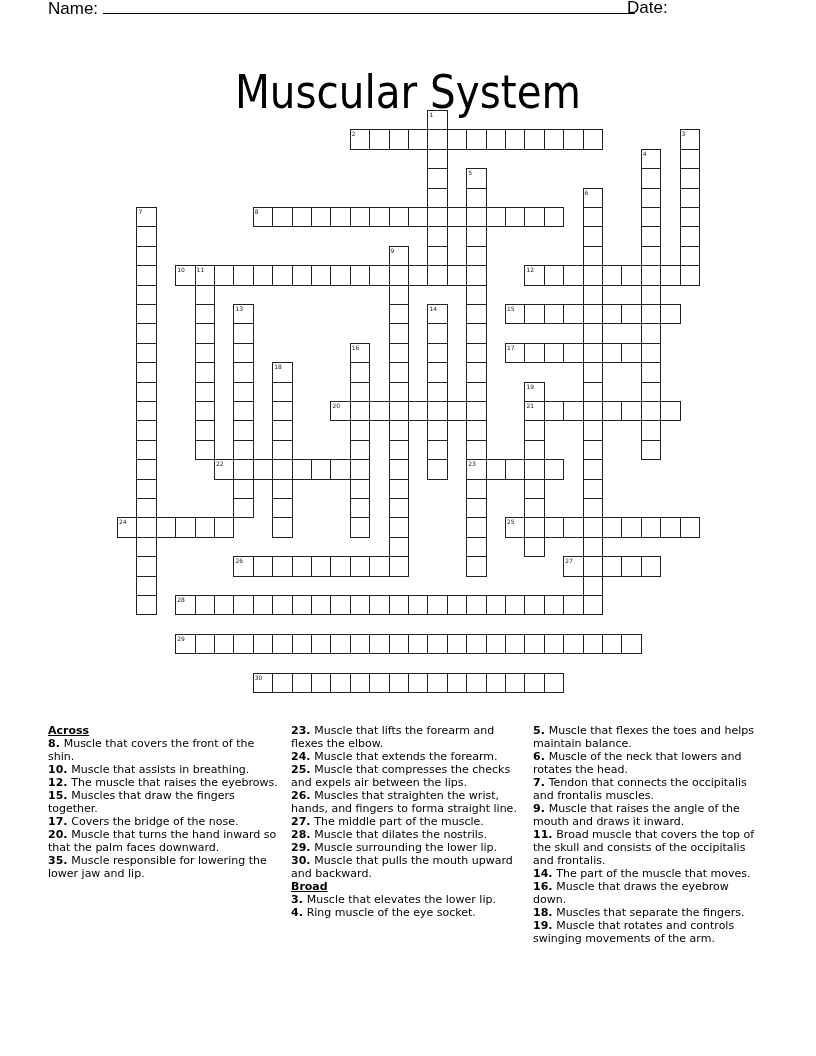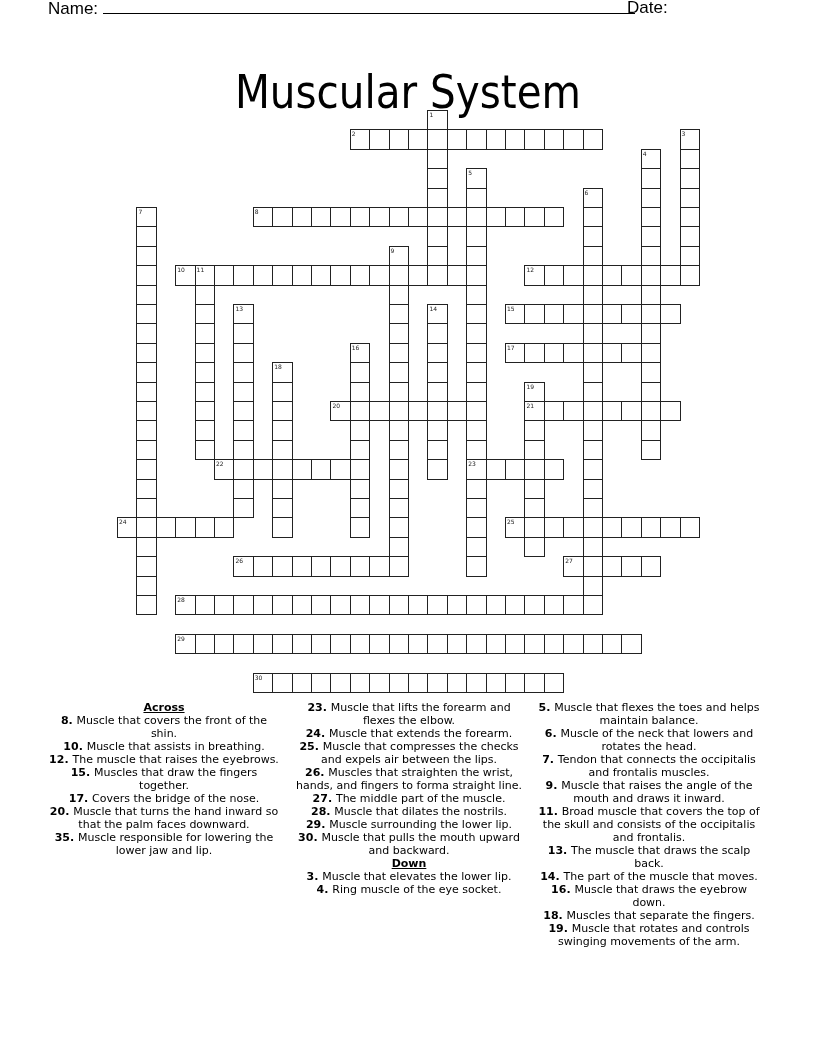--- a/index.html
+++ b/index.html
@@ -4,21 +4,21 @@
 <style>
   html, body { margin: 0; padding: 0; background: #ffffff; }
   body { width: 816px; height: 1056px; position: relative; overflow: hidden; font-family: "DejaVu Sans", sans-serif; color: #000; }
   .header-line { position: absolute; top: -2px; left: 48px; font-family: "Liberation Sans", sans-serif; font-size: 17px; white-space: nowrap; }
   .header-line .blank { display: inline-block; border-bottom: 1px solid #000; height: 15px; vertical-align: baseline; }
   .date-wrap { position: absolute; top: -2px; left: 627px; font-family: "Liberation Sans", sans-serif; font-size: 17px; white-space: nowrap; }
   .title { position: absolute; top: 34px; left: 0; width: 816px; text-align: center; font-family: "DejaVu Sans", sans-serif; font-size: 46px; font-weight: normal; letter-spacing: 0px; transform: scaleX(0.88); transform-origin: center; }
   #grid { position: absolute; left: 0; top: 0; width: 816px; height: 700px; }
   .cell { position: absolute; box-sizing: border-box; width: 20.4px; height: 20.4px; border: 1px solid #222; background: #fff; }
   .cell .num { position: absolute; top: 0px; left: 1px; font-size: 6px; line-height: 7px; font-family: "DejaVu Sans", sans-serif; color: #222; }
-  .clues { position: absolute; top: 701px; font-family: "DejaVu Sans", sans-serif; font-size: 11px; line-height: 13px; text-align: center; }
+  .clues { position: absolute; top: 724px; font-family: "DejaVu Sans", sans-serif; font-size: 11px; line-height: 13px; }
   .clues .hd { font-weight: bold; text-decoration: underline; }
   .clues .clue b { font-weight: bold; }
   .col1 { left: 48px; width: 232px; }
   .col2 { left: 291px; width: 236px; }
   .col3 { left: 533px; width: 232px; }
 </style>
 </head>
 <body>
 
 <div class="header-line">
@@ -443,32 +443,31 @@
   <div id="acrossB">
       <div class="clue"><b>23. </b><span>Muscle that lifts the forearm and flexes the elbow.</span></div>
       <div class="clue"><b>24. </b><span>Muscle that extends the forearm.</span></div>
       <div class="clue"><b>25. </b><span>Muscle that compresses the checks and expels air between the lips.</span></div>
       <div class="clue"><b>26. </b><span>Muscles that straighten the wrist, hands, and fingers to forma straight line.</span></div>
       <div class="clue"><b>27. </b><span>The middle part of the muscle.</span></div>
       <div class="clue"><b>28. </b><span>Muscle that dilates the nostrils.</span></div>
       <div class="clue"><b>29. </b><span>Muscle surrounding the lower lip.</span></div>
       <div class="clue"><b>30. </b><span>Muscle that pulls the mouth upward and backward.</span></div>
     </div>
-  <div class="hd">Down</div>
+  <div class="hd">Broad</div>
   <div id="downA">
       <div class="clue"><b>3. </b><span>Muscle that elevates the lower lip.</span></div>
       <div class="clue"><b>4. </b><span>Ring muscle of the eye socket.</span></div>
     </div>
 </div>
 <div class="clues col3">
   <div id="downB">
       <div class="clue"><b>5. </b><span>Muscle that flexes the toes and helps maintain balance.</span></div>
       <div class="clue"><b>6. </b><span>Muscle of the neck that lowers and rotates the head.</span></div>
       <div class="clue"><b>7. </b><span>Tendon that connects the occipitalis and frontalis muscles.</span></div>
       <div class="clue"><b>9. </b><span>Muscle that raises the angle of the mouth and draws it inward.</span></div>
       <div class="clue"><b>11. </b><span>Broad muscle that covers the top of the skull and consists of the occipitalis and frontalis.</span></div>
-      <div class="clue"><b>13. </b><span>The muscle that draws the scalp back.</span></div>
       <div class="clue"><b>14. </b><span>The part of the muscle that moves.</span></div>
       <div class="clue"><b>16. </b><span>Muscle that draws the eyebrow down.</span></div>
       <div class="clue"><b>18. </b><span>Muscles that separate the fingers.</span></div>
       <div class="clue"><b>19. </b><span>Muscle that rotates and controls swinging movements of the arm.</span></div>
     </div>
 </div>
 
 </body></html>

